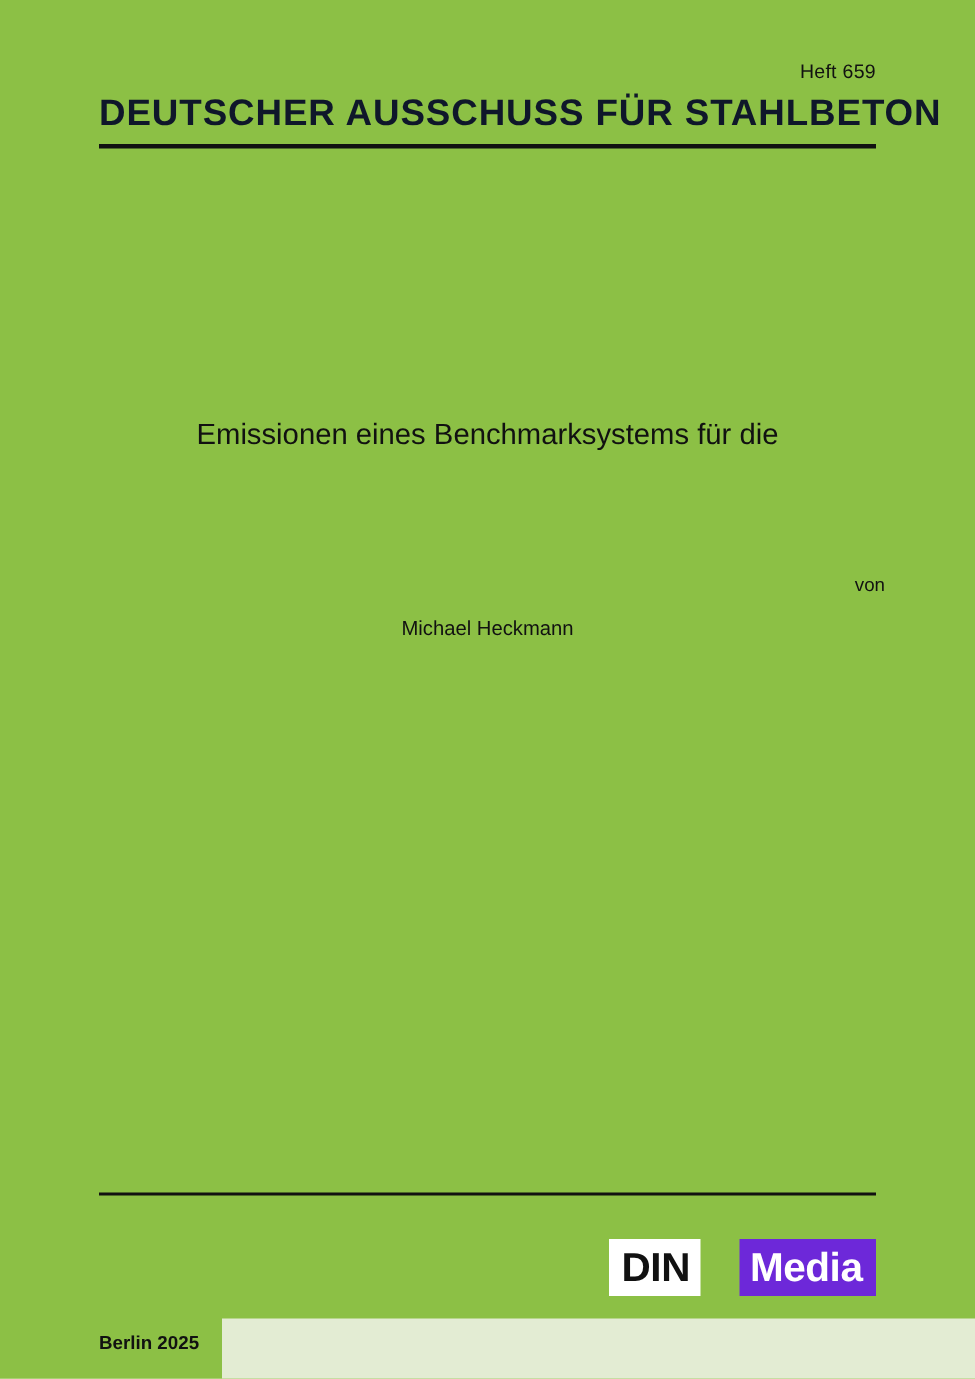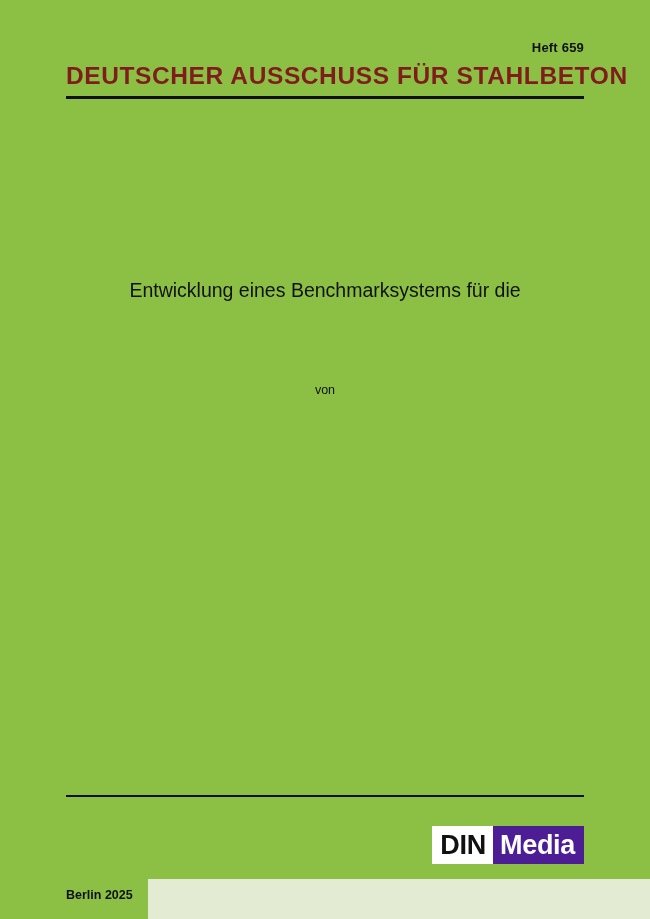--- a/index.html
+++ b/index.html
@@ -19,33 +19,33 @@
     height: 919px;
     background: #8cc045;
     box-sizing: border-box;
   }
   
   .issue-number {
     position: absolute;
     top: 40px;
     right: 66px;
     font-size: 13px;
-    font-weight: bold;
+    font-weight: normal;
     color: #111111;
     letter-spacing: 0.2px;
   }
   .series-title {
     position: absolute;
     top: 62px;
     left: 66px;
     right: 66px;
     text-align: center;
     font-size: 24.5px;
     font-weight: bold;
-    color: #7f1d1d;
+    color: #0f172a;
     letter-spacing: 0.6px;
     white-space: nowrap;
   }
   .rule-top {
     position: absolute;
     top: 96px;
     left: 66px;
     width: 518px;
     height: 3px;
     background: #111111;
@@ -62,21 +62,21 @@
     font-size: 19.5px;
     color: #111111;
     line-height: 29px;
     font-weight: normal;
   }
   .byline {
     position: absolute;
     top: 383px;
     left: 60px;
     width: 530px;
-    text-align: center;
+    text-align: right;
     font-size: 12.5px;
     color: #111111;
   }
   .author {
     position: absolute;
     top: 411px;
     left: 60px;
     width: 530px;
     text-align: center;
     font-size: 13.5px;
@@ -102,29 +102,30 @@
   .logo {
     position: absolute;
     top: 826px;
     right: 66px;
     display: flex;
     align-items: stretch;
     height: 38px;
     font-size: 27px;
     font-weight: bold;
     line-height: 38px;
+    gap: 26px;
   }
   .logo-din {
     background: #ffffff;
     color: #111111;
     padding: 0 7px 0 8px;
     letter-spacing: -0.3px;
   }
   .logo-media {
-    background: #4c1d95;
+    background: #6d28d9;
     color: #ffffff;
     padding: 0 9px 0 7px;
     letter-spacing: -0.3px;
   }
   
   .bottom-strip {
     position: absolute;
     left: 148px;
     bottom: 0;
     width: 502px;
@@ -137,25 +138,26 @@
 
 <div class="cover">
 
   <div class="issue-number">Heft 659</div>
 
   <div class="series-title">DEUTSCHER AUSSCHUSS FÜR STAHLBETON</div>
 
   <div class="rule-top"></div>
 
   <div class="title-block">
-    <div class="title-line">Entwicklung eines Benchmarksystems für die</div>
+    <div class="title-line">Emissionen eines Benchmarksystems für die</div>
   </div>
 
   <div class="byline">von</div>
 
+  <div class="author">Michael Heckmann</div>
 
   <div class="rule-bottom"></div>
 
   <div class="place-year">Berlin 2025</div>
 
   <div class="logo">
     <span class="logo-din">DIN</span>
     <span class="logo-media">Media</span>
   </div>
 

